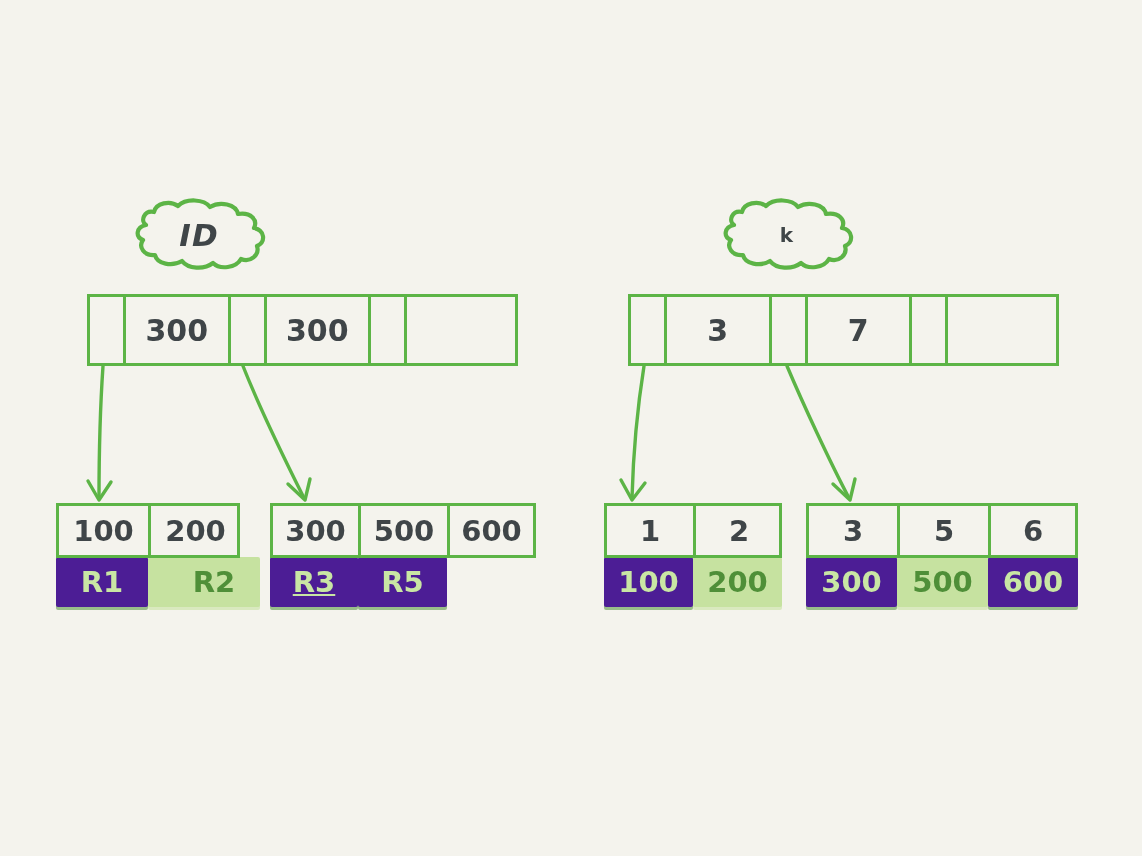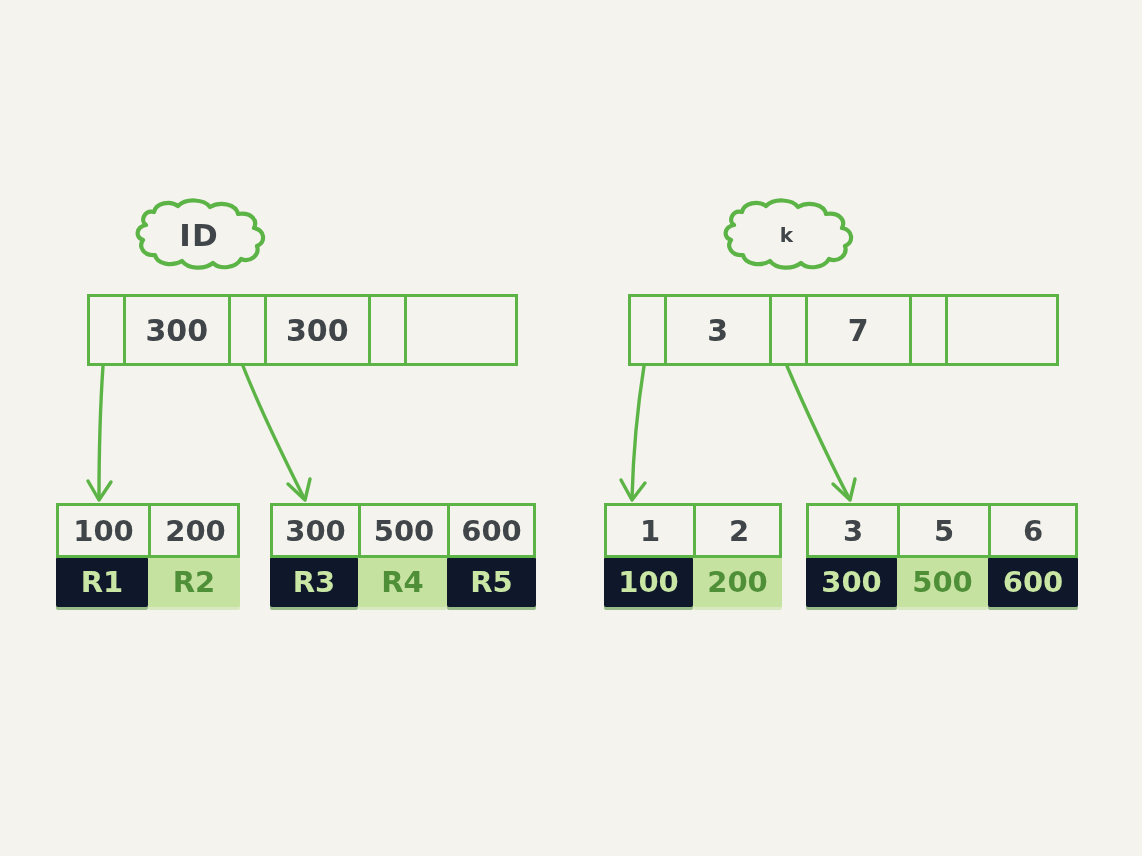--- a/index.html
+++ b/index.html
@@ -43,21 +43,21 @@
     width: 150px;
     height: 76px;
     display: flex;
     align-items: center;
     justify-content: center;
     color: #3f4548;
     font-family: "DejaVu Sans", sans-serif;
     font-weight: bold;
     letter-spacing: 1px;
   }
-  .cloud-text.big { font-size: 31px; }
+  .cloud-text.big { font-size: 31px; font-style: italic; }
   .cloud-text.small { font-size: 20px; }
 
   
   .root-node {
     position: absolute;
     height: 72px;
     display: flex;
     box-sizing: border-box;
     border: 3px solid #5cb446;
     background: #f4f3ed;
@@ -115,21 +115,21 @@
   .leaf-bottom-cell {
     display: flex;
     align-items: center;
     justify-content: center;
     font-size: 29px;
     font-weight: bold;
     font-family: "DejaVu Sans", sans-serif;
     border-radius: 2px;
   }
   .leaf-bottom-cell.dark {
-    background: #0f172a;
+    background: #4c1d95;
     color: #c9e6a4;
     box-shadow: 0 3px 0 0 rgba(79,143,56,0.55);
   }
   .leaf-bottom-cell.light {
     background: #c6e2a0;
     color: #4f8f38;
     box-shadow: 0 3px 0 0 rgba(198,226,160,0.6);
   }
 
   
@@ -165,33 +165,32 @@
     <div class="root-cell tail"></div>
   </div>
 
   <div class="leaf" style="left:56px; top:503px; width:184px;">
     <div class="leaf-top">
       <div class="leaf-top-cell" style="flex:0 0 92px;">100</div>
       <div class="leaf-top-cell" style="flex:0 0 89px;">200</div>
     </div>
     <div class="leaf-bottom">
       <div class="leaf-bottom-cell dark" style="flex:0 0 92px;">R1</div>
-      <div class="leaf-bottom-cell light" style="flex:0 0 92px;">R2</div>
+      <div class="leaf-bottom-cell light" style="flex:0 0 92px;padding-left:20px;">R2</div>
     </div>
   </div>
 
   <div class="leaf" style="left:270px; top:503px; width:266px;">
     <div class="leaf-top">
       <div class="leaf-top-cell" style="flex:0 0 88px;">300</div>
       <div class="leaf-top-cell" style="flex:0 0 89px;">500</div>
       <div class="leaf-top-cell" style="flex:0 0 83px;">600</div>
     </div>
     <div class="leaf-bottom">
-      <div class="leaf-bottom-cell dark" style="flex:0 0 88px;">R3</div>
-      <div class="leaf-bottom-cell light" style="flex:0 0 89px;">R4</div>
+      <div class="leaf-bottom-cell dark" style="flex:0 0 88px;text-decoration:underline;">R3</div>
       <div class="leaf-bottom-cell dark" style="flex:0 0 89px;text-align:center;">R5</div>
     </div>
   </div>
 
   <div class="cloud" style="left:712px; top:197px;">
     <svg viewBox="0 0 150 76">
       <path d="M22,28 C16,24 20,13 30,15 C32,6 46,3 54,9 C62,1 80,2 86,10
                C96,4 112,7 114,17 C127,15 134,23 130,31 C141,33 142,45 133,49
                C136,58 126,66 117,62 C112,71 96,73 89,66 C80,73 64,72 58,64
                C48,70 33,67 31,58 C20,59 14,50 19,43 C11,40 12,30 22,28 Z" fill="none" stroke="#5cb446" stroke-width="4.2" stroke-linecap="round" stroke-linejoin="round"></path>

